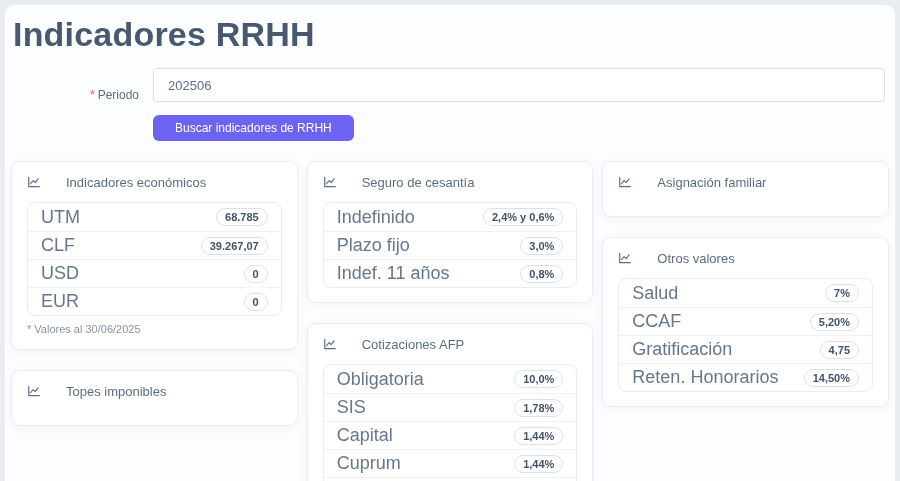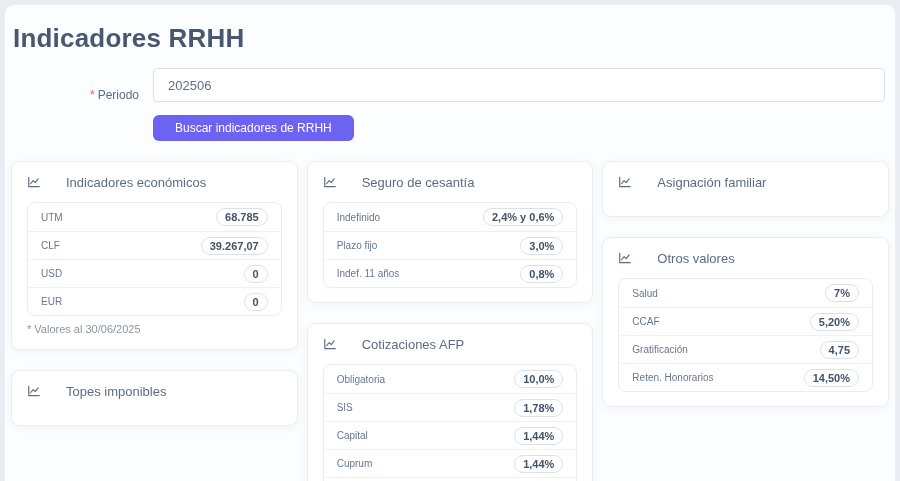--- a/index.html
+++ b/index.html
@@ -13,25 +13,25 @@
     position: absolute;
     left: 4px; right: 4px; top: 4px; bottom: 0;
     background: #fcfdfe;
     border-radius: 10px 10px 0 0;
     border: 1px solid #eceef3;
     border-bottom: none;
     padding: 6px 6px 0 6px;
     overflow: hidden;
   }
   .page-title {
-    font-size: 26px;
+    font-size: 34px;
     font-weight: 700;
     color: #48586f;
     letter-spacing: 0.2px;
-    margin: 12px 0 14px 2px;
+    margin: 4px 0 14px 2px;
   }
   
   .form-row { display: flex; align-items: flex-end; }
   .form-label {
     width: 142px;
     text-align: right;
     padding-right: 14px;
     font-size: 12px;
     color: #5e6d82;
     flex: none;
@@ -92,21 +92,21 @@
     background: #fff;
   }
   .row {
     height: 28px;
     display: flex;
     align-items: center;
     justify-content: space-between;
     padding: 0 13px;
   }
   .row + .row { border-top: 1px solid #eef1f6; }
-  .row-label { font-size: 10px; color: #67768f; white-space: nowrap; text-align: center; }
+  .row-label { font-size: 18px; color: #67768f; white-space: nowrap; text-align: center; }
   .pill {
     border: 1px solid #dce1e9;
     border-radius: 999px;
     padding: 2px 8px;
     font-size: 11px;
     font-weight: 700;
     color: #42526b;
     background: #fff;
     white-space: nowrap;
   }

